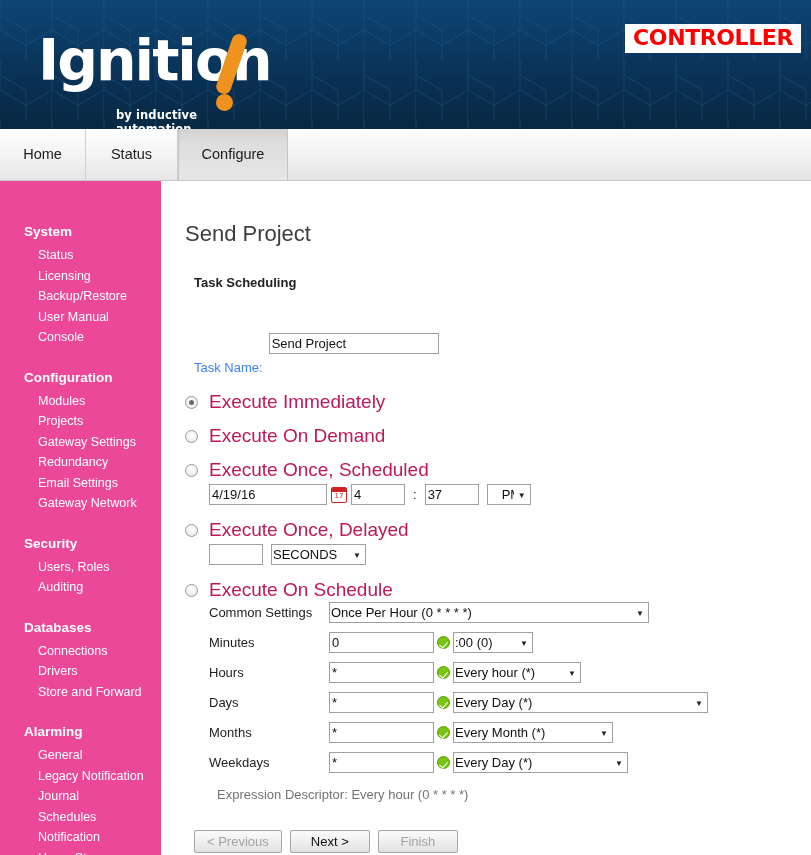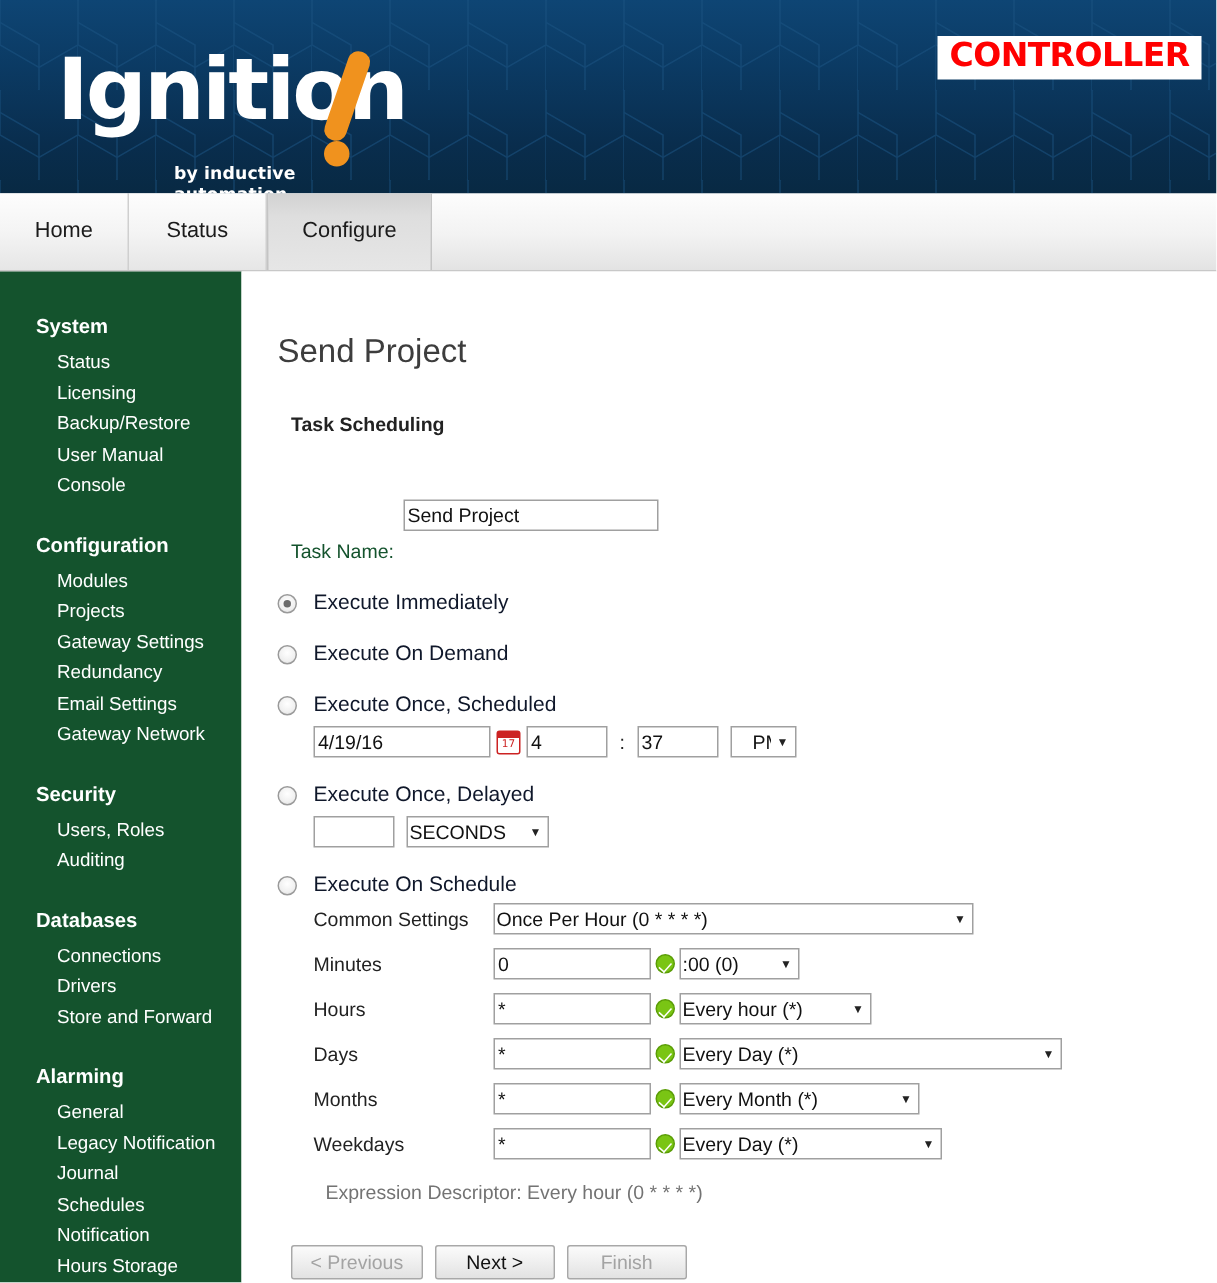--- a/index.html
+++ b/index.html
@@ -97,22 +97,22 @@
   .tab.active {
     background: linear-gradient(to bottom, #d2d2d2 0%, #dedede 30%, #e6e6e6 100%);
     border-left: 1px solid #c4c4c4;
     border-right: 1px solid #c4c4c4;
   }
 
   
   #sidebar {
     position: absolute; top: 181px; left: 0;
     width: 161px; height: 674px;
-    background: #14532d;
-    padding-top: 26px;
+    background: #ec4899;
+    padding-top: 40px;
     overflow: hidden;
   }
   .nav-group { margin-bottom: 6px; }
   .nav-head {
     color: #ffffff;
     font-size: 13.5px;
     font-weight: bold;
     padding: 0 0 3px 24px;
     line-height: 21px;
   }
@@ -146,21 +146,21 @@
     margin: 0 0 22px 9px;
   }
 
   .row-taskname {
     margin: 0 0 18px 9px;
     display: flex;
     align-items: center;
   }
   .lbl {
     font-size: 13px;
-    color: #14532d;
+    color: #3b82f6;
     margin-top: 48px;
   }
   input[type="text"] {
     font-family: "Liberation Sans", sans-serif;
     font-size: 13px;
     color: #111;
     border: 1px solid #a0a0a0;
     background: #fff;
     height: 21px;
     padding: 0 2px;
@@ -207,22 +207,22 @@
   }
   .radio.checked::after {
     content: "";
     position: absolute;
     left: 3px; top: 3px;
     width: 5px; height: 5px;
     border-radius: 50%;
     background: #6b6b6b;
   }
   .opt-label {
-    font-size: 14px;
-    color: #0f172a;
+    font-size: 19px;
+    color: #be185d;
     line-height: 17px;
   }
   .opt-body { margin-top: 6px; }
 
   
   .sched-line { display: flex; align-items: center; gap: 0; }
   #date-input { width: 118px; }
   .cal-icon {
     width: 16px; height: 16px;
     margin: 0 4px;

